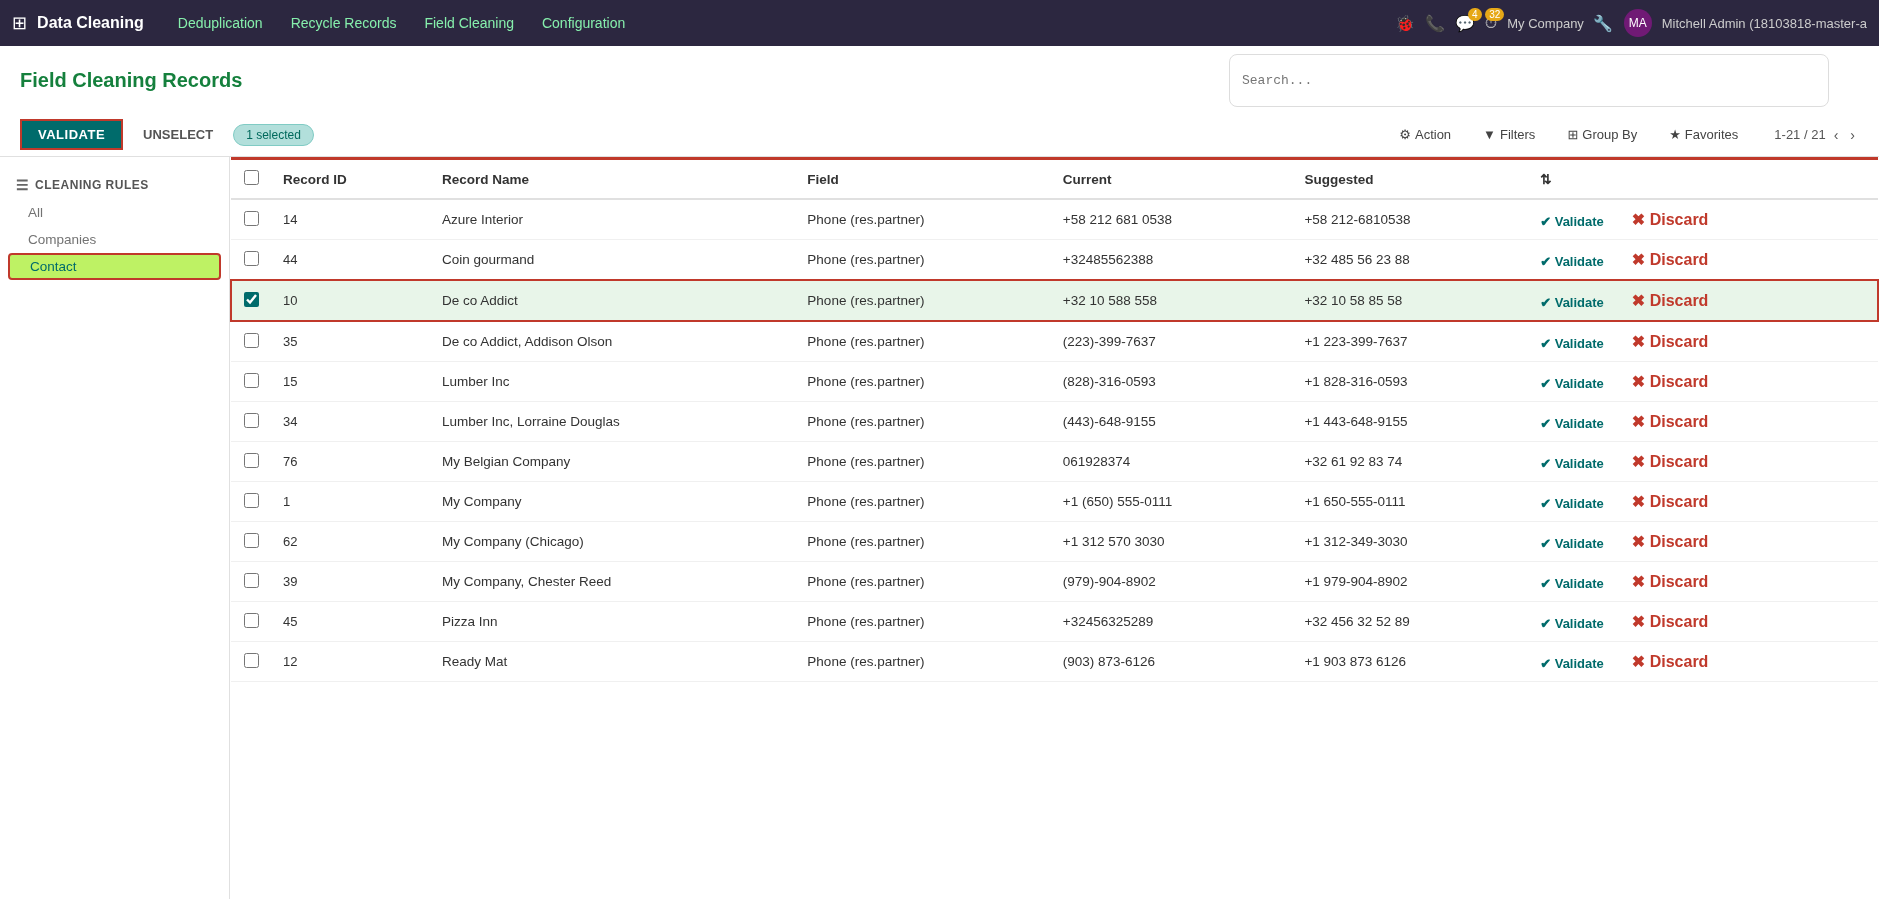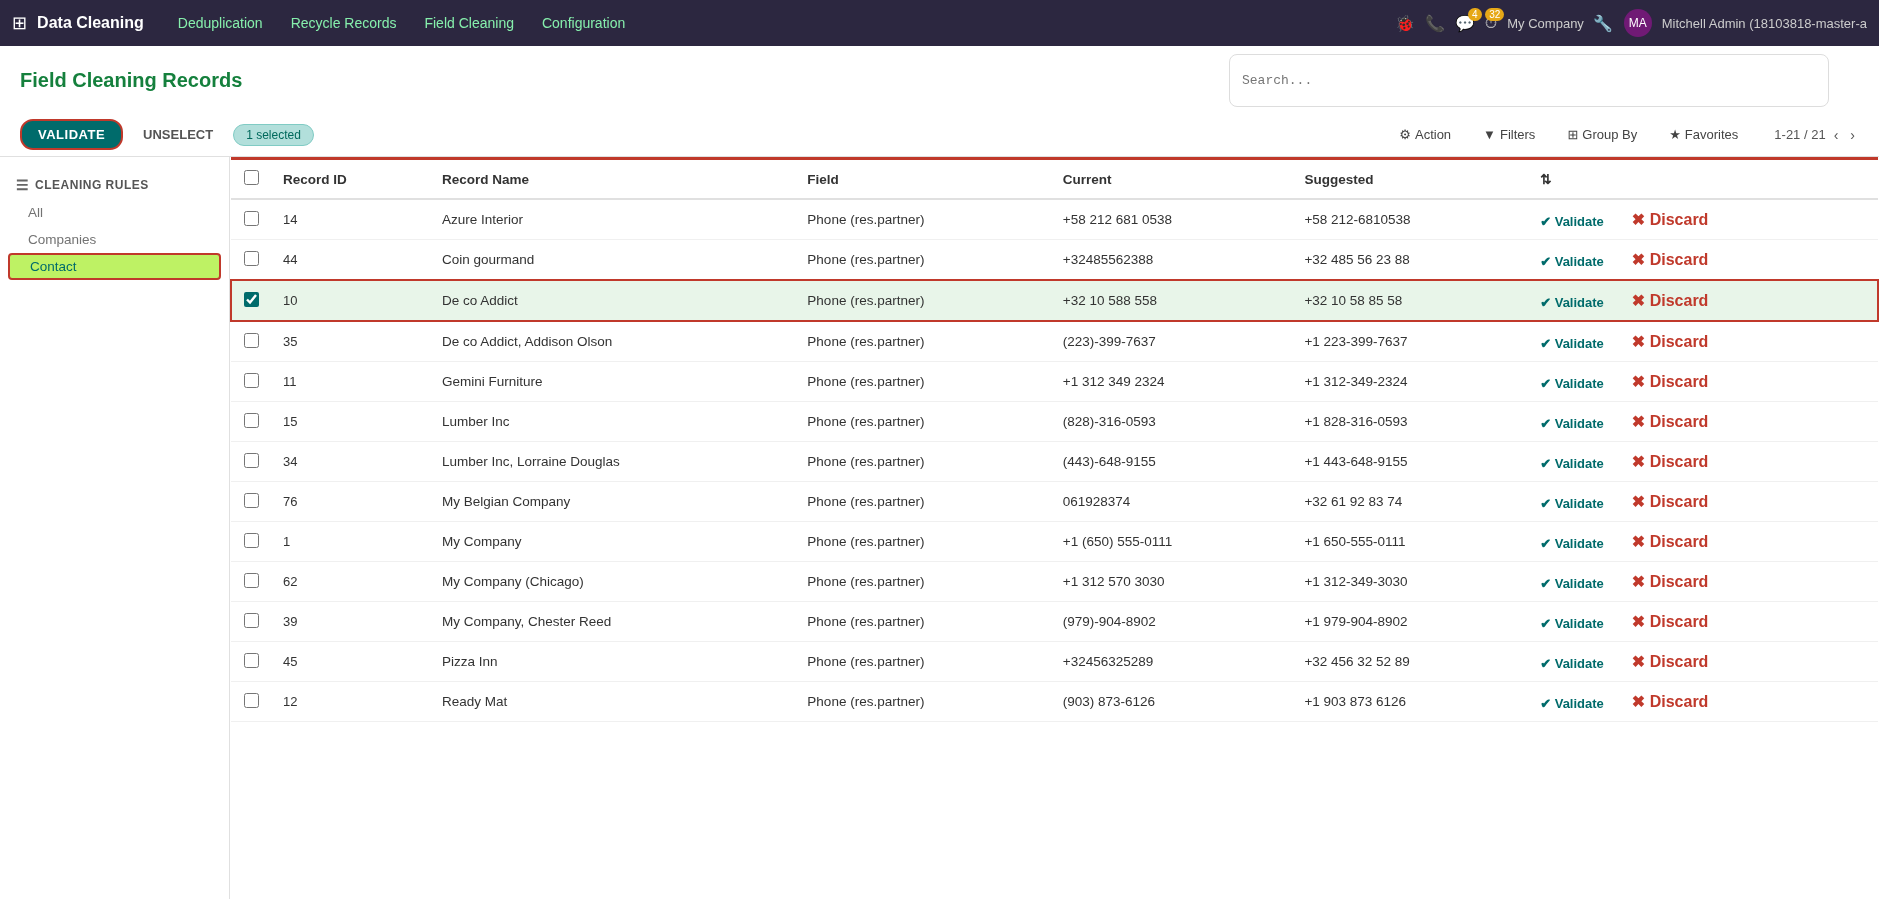--- a/index.html
+++ b/index.html
@@ -126,21 +126,21 @@
     .toolbar-row {
       display: flex;
       align-items: center;
       padding: 6px 0;
       gap: 8px;
     }
     .btn-validate {
       background: #006b6b;
       color: #fff;
       border: 2px solid #c0392b;
-      border-radius: 13px;
+      border-radius: 0;
       padding: 6px 16px;
       font-size: 13px;
       font-weight: 700;
       cursor: pointer;
       letter-spacing: 0.5px;
     }
     .btn-unselect {
       background: transparent;
       color: #555;
       border: none;
@@ -477,34 +477,20 @@
             <td class="suggested-cell">+1 223-399-7637</td>
             <td>
     <div class="action-cell">
       <span class="btn-validate-row">✔ Validate</span>
       <span class="btn-discard-row">✖ Discard</span>
     </div>
             </td>
           </tr>
           <tr>
             <td><input type="checkbox" style=""></td>
-            <td class="record-id">11</td>
-            <td class="record-name">Gemini Furniture</td>
-            <td class="field-cell">Phone (res.partner)</td>
-            <td class="current-cell">+1 312 349 2324</td>
-            <td class="suggested-cell">+1 312-349-2324</td>
-            <td>
-    <div class="action-cell">
-      <span class="btn-validate-row">✔ Validate</span>
-      <span class="btn-discard-row">✖ Discard</span>
-    </div>
-            </td>
-          </tr>
-          <tr>
-            <td><input type="checkbox" style=""></td>
             <td class="record-id">15</td>
             <td class="record-name">Lumber Inc</td>
             <td class="field-cell">Phone (res.partner)</td>
             <td class="current-cell">(828)-316-0593</td>
             <td class="suggested-cell">+1 828-316-0593</td>
             <td>
     <div class="action-cell">
       <span class="btn-validate-row">✔ Validate</span>
       <span class="btn-discard-row">✖ Discard</span>
     </div>

